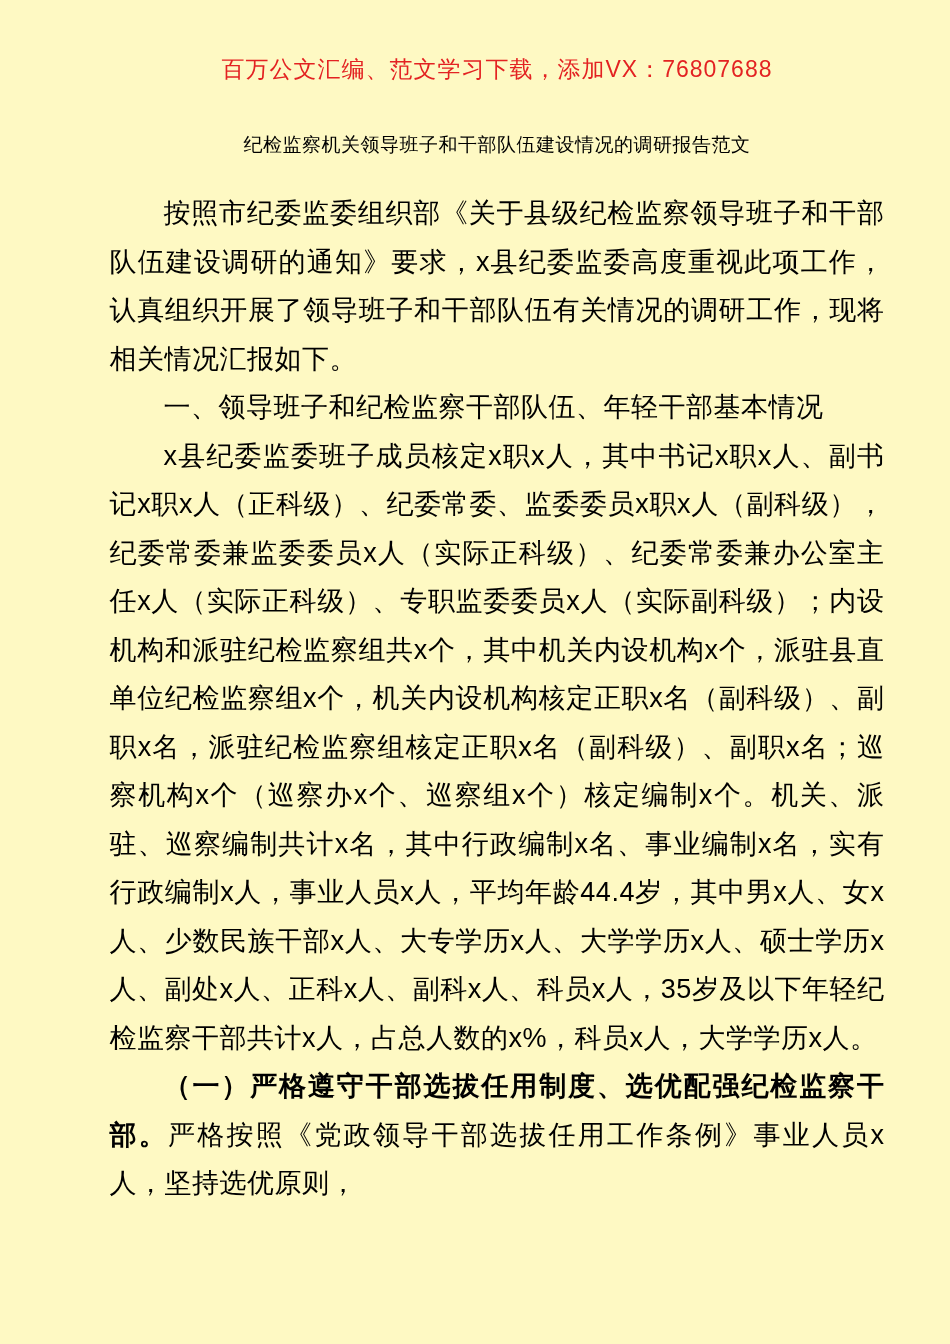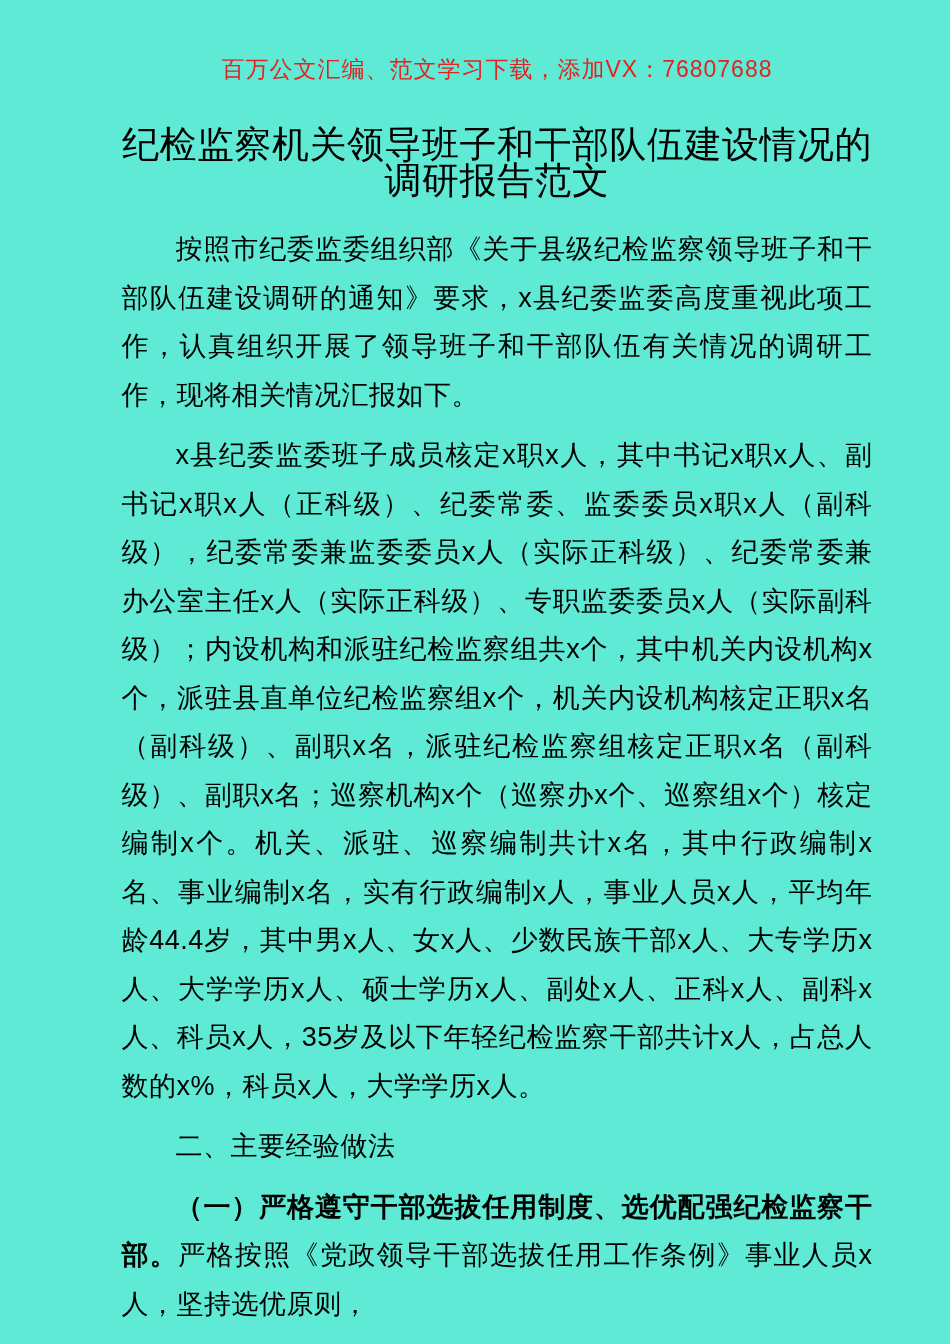--- a/index.html
+++ b/index.html
@@ -6,48 +6,48 @@
     margin: 0;
     padding: 0;
     background: #ffffff;
     width: 950px;
     height: 1344px;
     overflow: hidden;
   }
   .page {
     width: 950px;
     height: 1344px;
-    background: #5eead4;
+    background: #fef9c3;
     font-family: "Liberation Sans", "DejaVu Sans", sans-serif;
     color: #000000;
     box-sizing: border-box;
     padding-left: 44px;
   }
   .notice {
     padding-top: 54px;
     text-align: center;
     font-size: 23px;
     letter-spacing: 1px;
     font-weight: 400;
   }
   .doc-title {
     margin: 42px auto 0 auto;
     width: 775px;
     text-align: center;
-    font-size: 37px;
+    font-size: 19px;
     font-weight: 400;
     letter-spacing: 0.5px;
     line-height: 36px;
   }
   .content {
     width: 775px;
     margin: 26px auto 0 auto;
   }
   .content p {
-    margin: 12px;
+    margin: 0;
     padding: 0;
     font-size: 27px;
     line-height: 48.5px;
     text-align: justify;
     text-justify: inter-ideograph;
     text-indent: 2em;
     letter-spacing: 0.5px;
     word-break: break-all;
   }
   .content p.section-heading {
@@ -63,23 +63,23 @@
 <div class="page">
 
   <div class="notice" style="color: rgb(227, 34, 34);">百万公文汇编、范文学习下载，添加VX：76807688</div>
 
   <div class="doc-title">纪检监察机关领导班子和干部队伍建设情况的调研报告范文</div>
 
   <div class="content">
 
     <p>按照市纪委监委组织部《关于县级纪检监察领导班子和干部队伍建设调研的通知》要求，x县纪委监委高度重视此项工作，认真组织开展了领导班子和干部队伍有关情况的调研工作，现将相关情况汇报如下。</p>
 
+    <p class="section-heading">一、领导班子和纪检监察干部队伍、年轻干部基本情况</p>
 
     <p>x县纪委监委班子成员核定x职x人，其中书记x职x人、副书记x职x人（正科级）、纪委常委、监委委员x职x人（副科级），纪委常委兼监委委员x人（实际正科级）、纪委常委兼办公室主任x人（实际正科级）、专职监委委员x人（实际副科级）；内设机构和派驻纪检监察组共x个，其中机关内设机构x个，派驻县直单位纪检监察组x个，机关内设机构核定正职x名（副科级）、副职x名，派驻纪检监察组核定正职x名（副科级）、副职x名；巡察机构x个（巡察办x个、巡察组x个）核定编制x个。机关、派驻、巡察编制共计x名，其中行政编制x名、事业编制x名，实有行政编制x人，事业人员x人，平均年龄44.4岁，其中男x人、女x人、少数民族干部x人、大专学历x人、大学学历x人、硕士学历x人、副处x人、正科x人、副科x人、科员x人，35岁及以下年轻纪检监察干部共计x人，占总人数的x%，科员x人，大学学历x人。</p>
 
-    <p class="section-heading">二、主要经验做法</p>
 
 
     <p><span class="bold-lead">（一）严格遵守干部选拔任用制度、选优配强纪检监察干部。</span><span>严格按照《党政领导干部选拔任用工作条例》事业人员x人，坚持选优原则，</span></p>
 
   </div>
 
 </div>
 
 </body></html>

